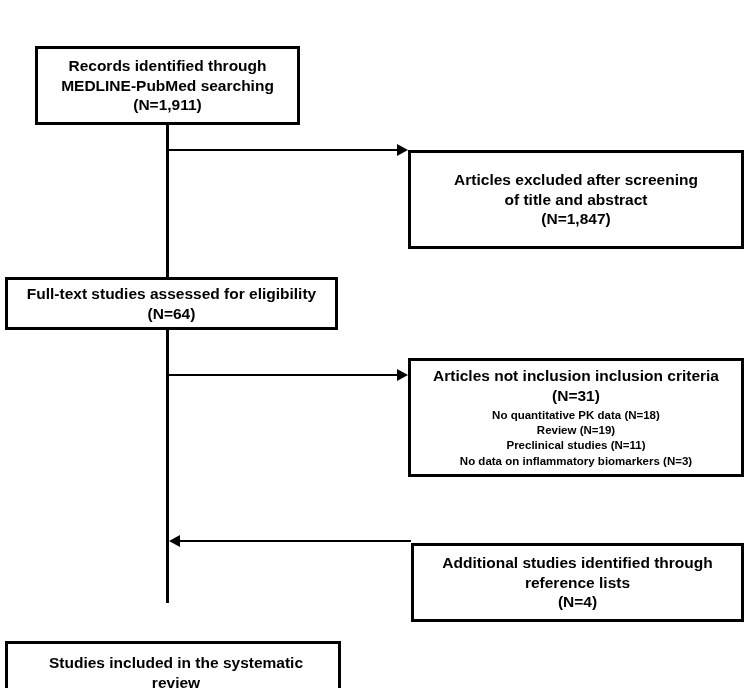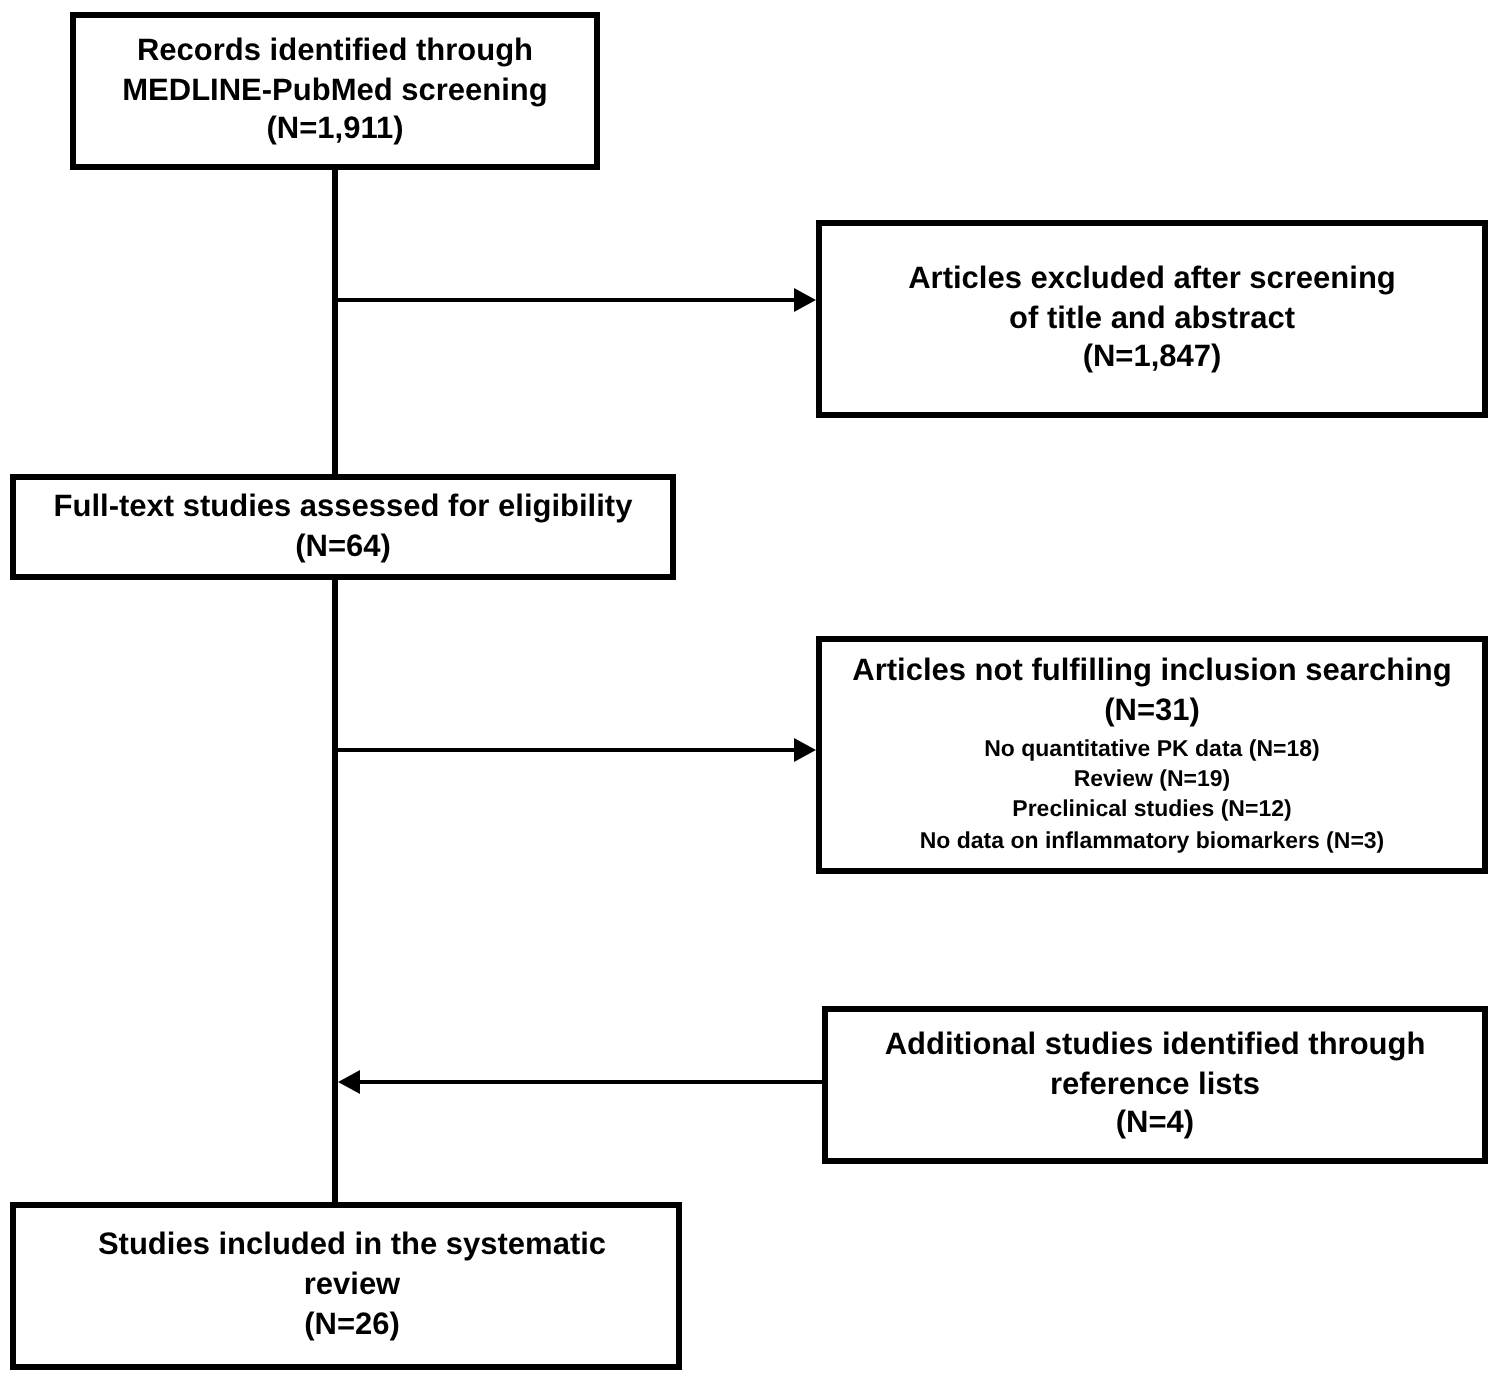--- a/index.html
+++ b/index.html
@@ -27,20 +27,21 @@
     border: 3px solid #000000;
     background: #ffffff;
     display: flex;
     flex-direction: column;
     align-items: center;
     justify-content: center;
     text-align: center;
     font-weight: bold;
     line-height: 1.28;
     padding: 2px 6px;
+    margin-top: 40px;
   }
   .node .line {
     display: block;
     white-space: nowrap;
   }
   .node.main-text { font-size: 15.5px; }
   .node .sub {
     font-size: 11.5px;
     font-weight: bold;
     line-height: 1.32;
@@ -90,42 +91,42 @@
   <div class="arrow-right" style="left:397px; top:144px;"></div>
 
   <div class="hline" style="left:167px; top:374px; width:231px;"></div>
   <div class="arrow-right" style="left:397px; top:369px;"></div>
 
   <div class="hline" style="left:180px; top:540px; width:231px;"></div>
   <div class="arrow-left" style="left:169px; top:535px;"></div>
 
   <div class="node main-text" style="left:35px; top:6px; width:265px; height:79px;">
     <span class="line">Records identified through</span>
-    <span class="line">MEDLINE-PubMed screening</span>
+    <span class="line">MEDLINE-PubMed searching</span>
     <span class="line">(N=1,911)</span>
   </div>
 
   <div class="node main-text" style="left:408px; top:110px; width:336px; height:99px;">
     <span class="line">Articles excluded after screening</span>
     <span class="line">of title and abstract</span>
     <span class="line">(N=1,847)</span>
   </div>
 
   <div class="node main-text" style="left:5px; top:237px; width:333px; height:53px;">
     <span class="line">Full-text studies assessed for eligibility</span>
     <span class="line">(N=64)</span>
   </div>
 
   <div class="node main-text" style="left:408px; top:318px; width:336px; height:119px;">
-    <span class="line">Articles not fulfilling inclusion searching</span>
+    <span class="line">Articles not inclusion inclusion criteria</span>
     <span class="line">(N=31)</span>
     <div class="sub-list">
       <span class="line sub">No quantitative PK data (N=18)</span>
       <span class="line sub">Review (N=19)</span>
-      <span class="line sub">Preclinical studies (N=12)</span>
+      <span class="line sub">Preclinical studies (N=11)</span>
       <span class="line sub">No data on inflammatory biomarkers (N=3)</span>
     </div>
   </div>
 
   <div class="node main-text" style="left:411px; top:503px; width:333px; height:79px;">
     <span class="line">Additional studies identified through</span>
     <span class="line">reference lists</span>
     <span class="line">(N=4)</span>
   </div>
 

